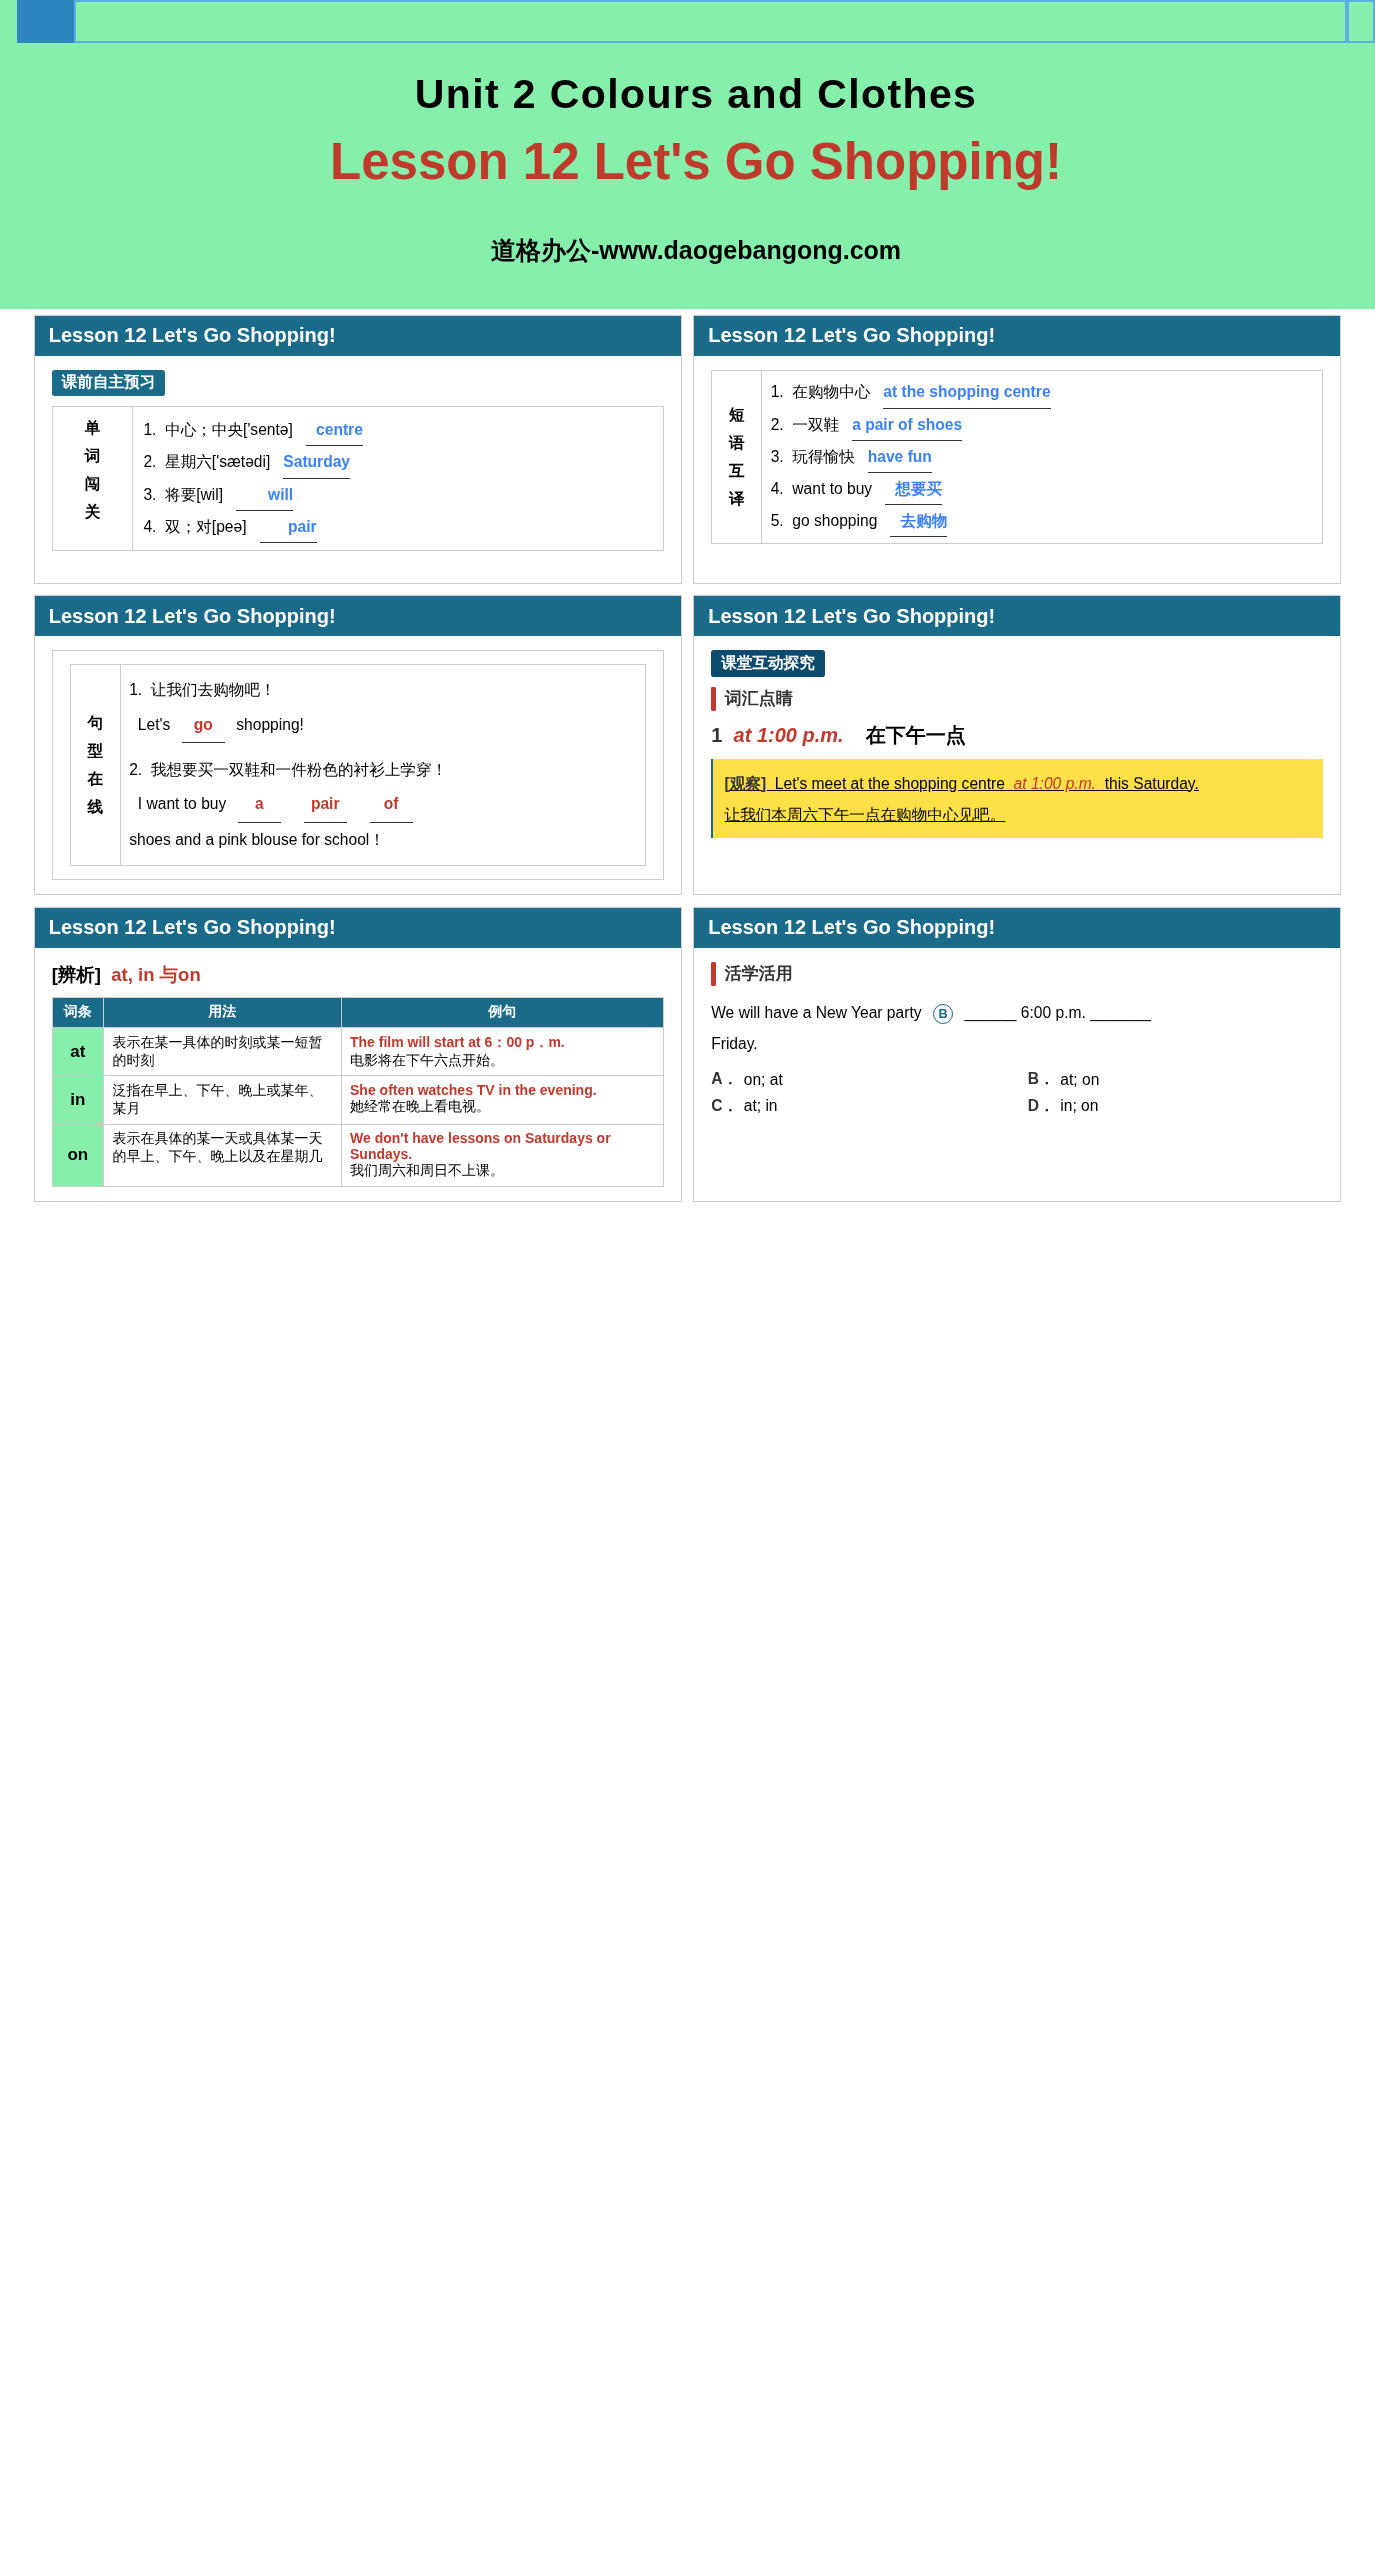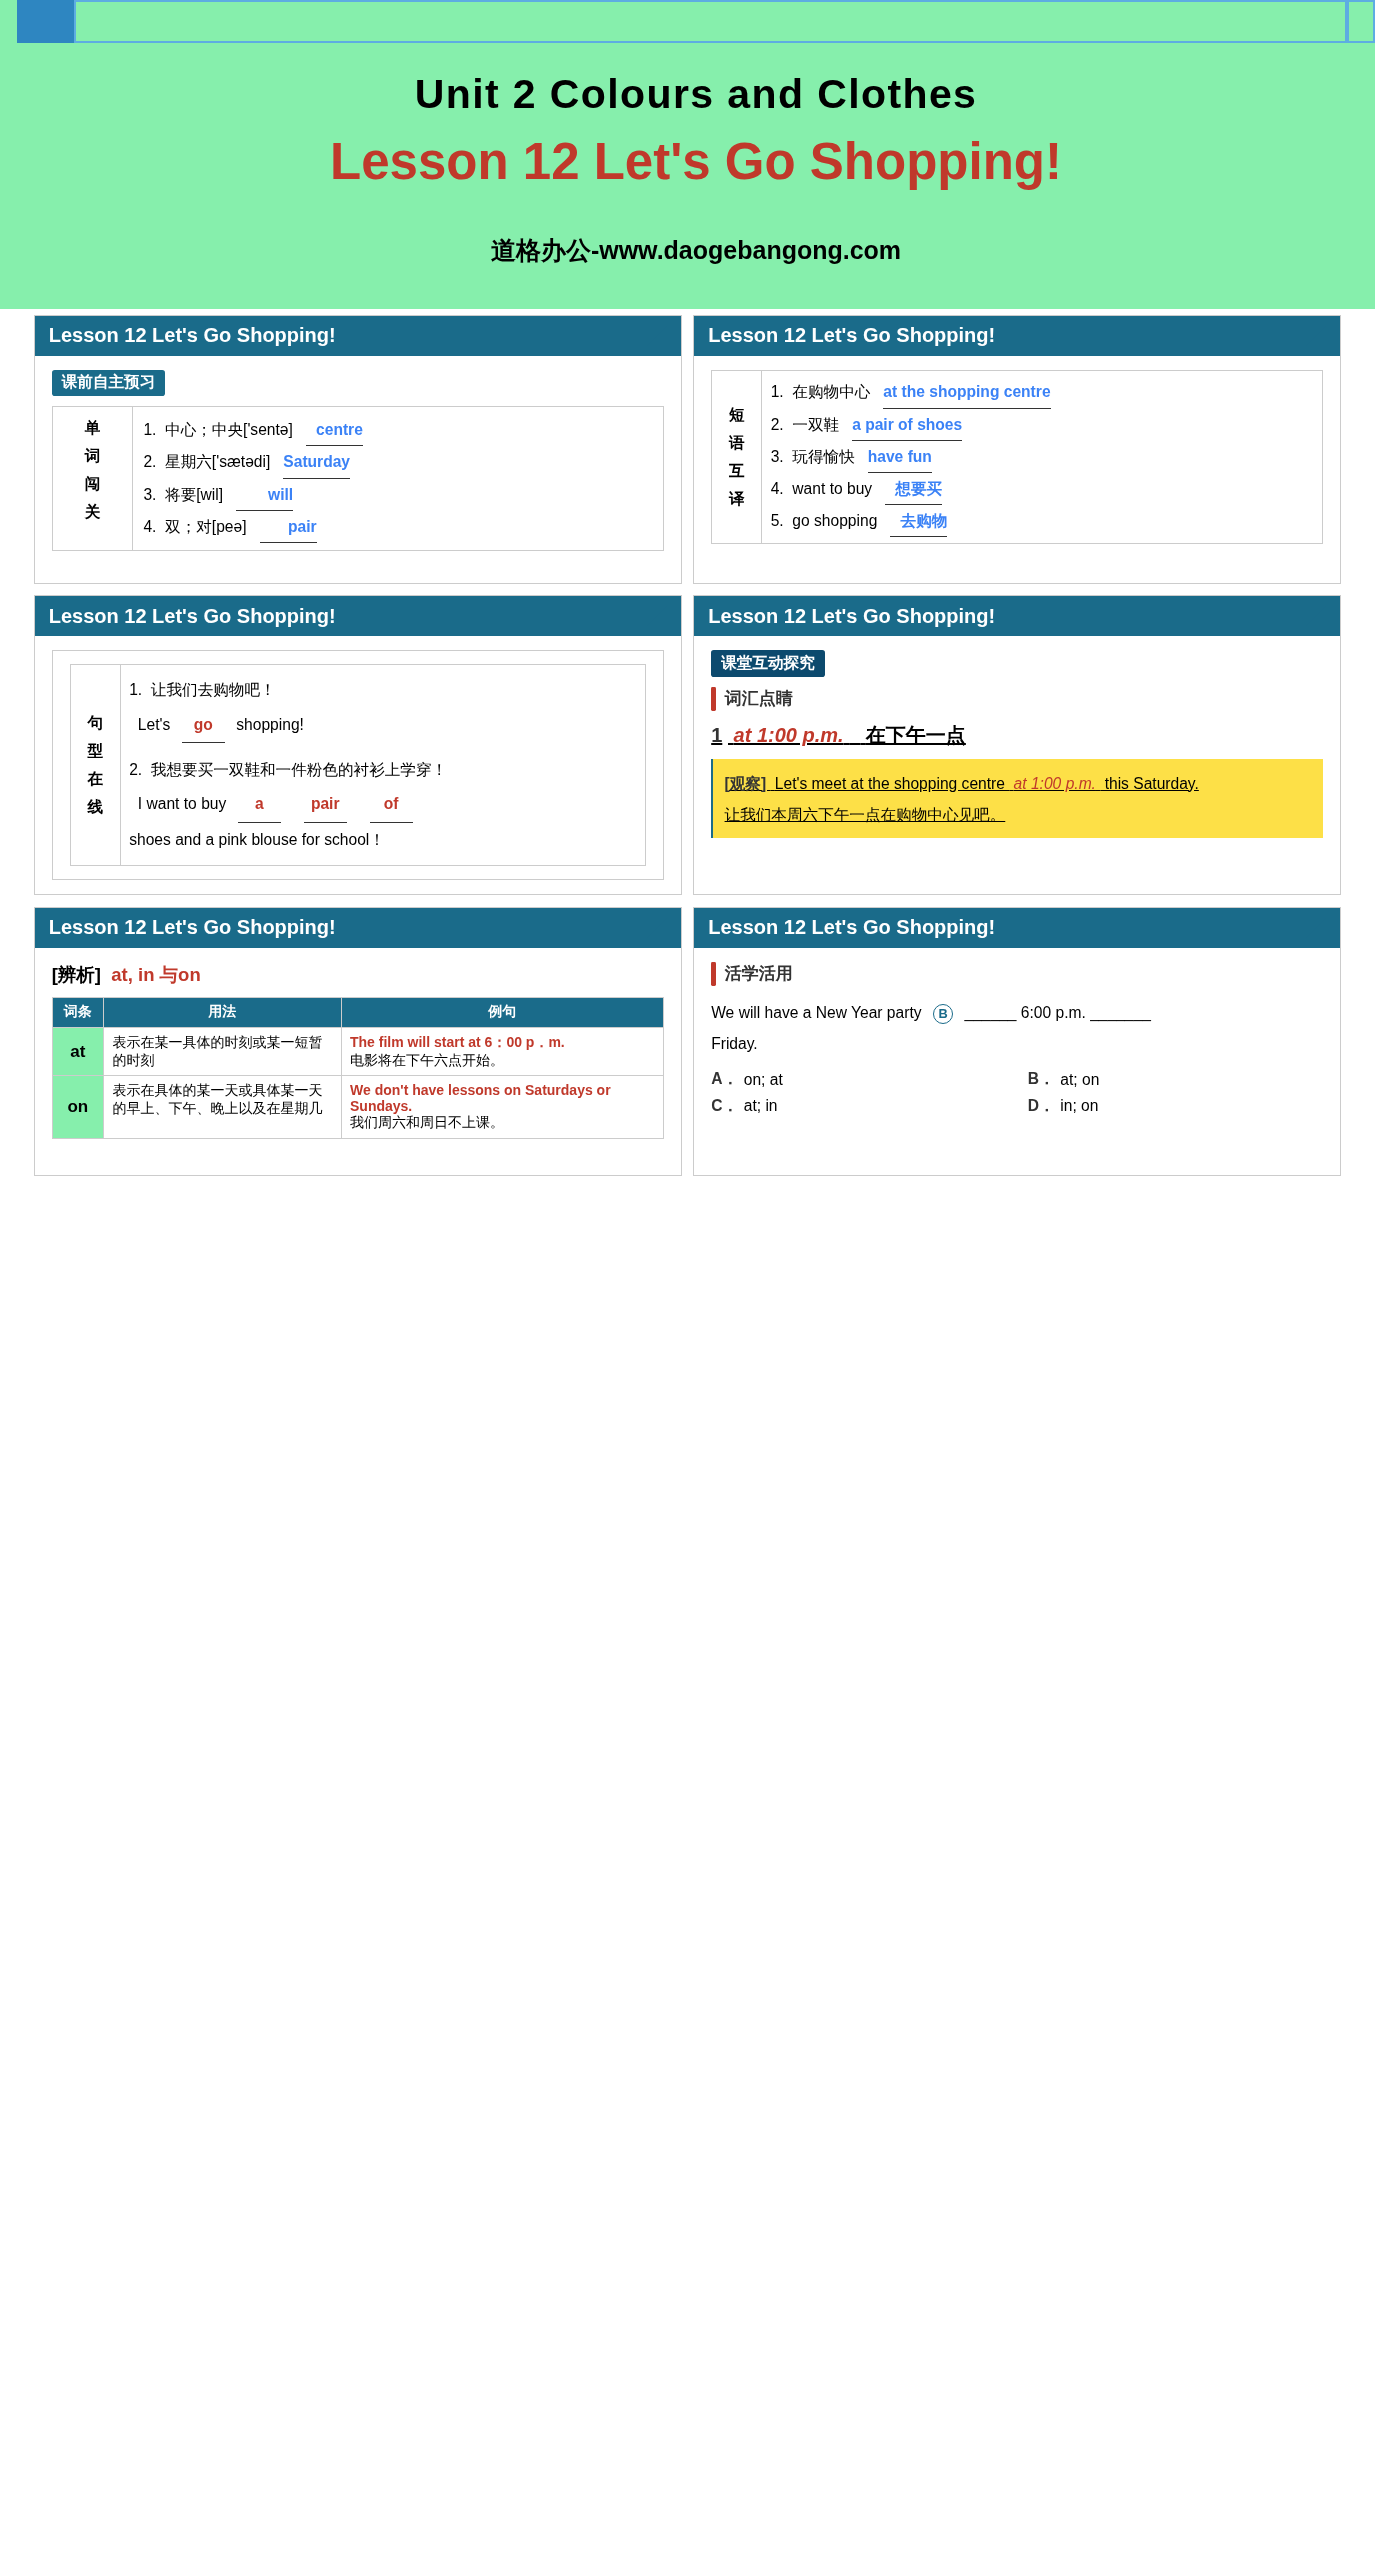--- a/index.html
+++ b/index.html
@@ -182,21 +182,20 @@
       font-weight: bold;
       text-align: center;
       margin: 0 2.8px;
     }
 
     
     .vocab-point {
       font-size: 20px;
       font-weight: bold;
       margin: 7px 0 10px 0;
-      text-decoration: underline;
     }
     .vocab-number {
       color: #333;
       margin-right: 5.7px;
     }
     .vocab-en {
       color: #c0392b;
       font-style: italic;
     }
     .vocab-cn {
@@ -517,20 +516,28 @@
         <tbody>
           <tr>
             <td class="preposition-cell">at</td>
             <td class="usage-cell">表示在某一具体的时刻或某一短暂的时刻</td>
             <td class="example-cell">
               <div class="example-en">The film will start at 6：00 p．m.</div>
               <div>电影将在下午六点开始。</div>
             </td>
           </tr>
           <tr>
+            <td class="preposition-cell">in</td>
+            <td class="usage-cell">泛指在早上、下午、晚上或某年、某月</td>
+            <td class="example-cell">
+              <div class="example-en">She often watches TV in the evening.</div>
+              <div>她经常在晚上看电视。</div>
+            </td>
+          </tr>
+          <tr>
             <td class="preposition-cell">on</td>
             <td class="usage-cell">表示在具体的某一天或具体某一天的早上、下午、晚上以及在星期几</td>
             <td class="example-cell">
               <div class="example-en">We don't have lessons on Saturdays or Sundays.</div>
               <div>我们周六和周日不上课。</div>
             </td>
           </tr>
         </tbody>
       </table>
     </div>

